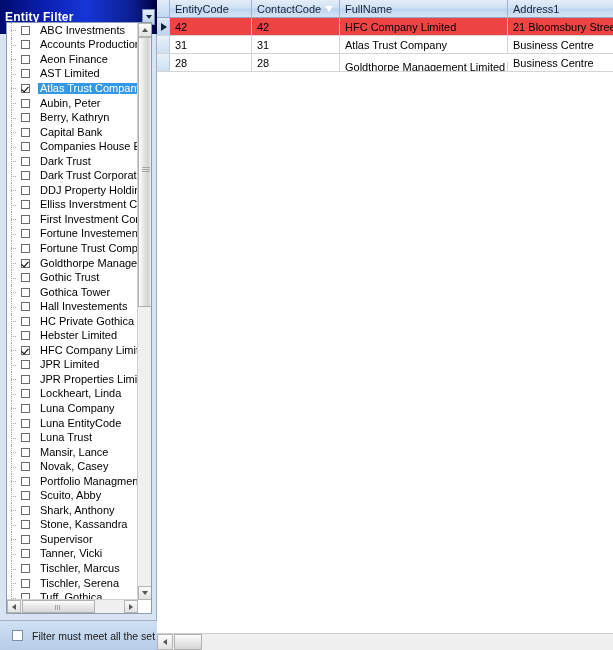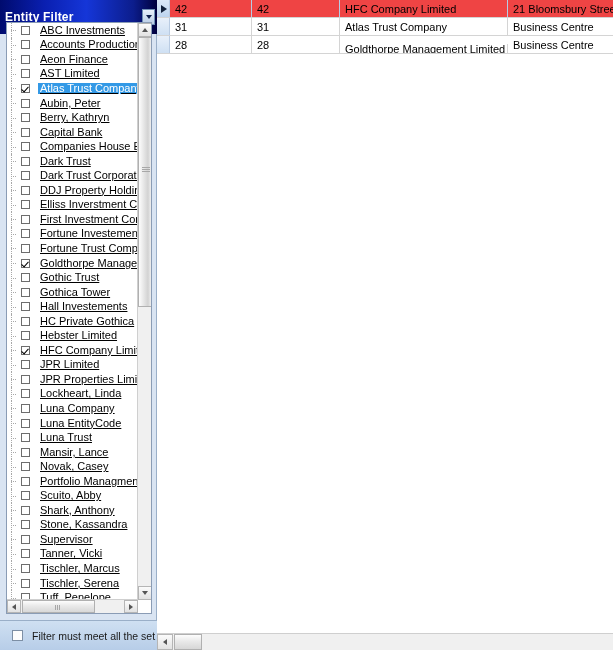--- a/index.html
+++ b/index.html
@@ -37,21 +37,21 @@
 
   .list-outer{
     position:absolute;left:6px;top:22px;width:146px;height:592px;
     background:#fff;border:1px solid #8a9cb5;box-sizing:border-box;overflow:hidden;
   }
   .list-inner{
     position:absolute;left:0;top:0;width:131px;height:577px;overflow:hidden;
   }
   .row{
     position:relative;height:14.55px;display:flex;align-items:center;
-    white-space:nowrap;box-sizing:border-box;text-decoration:underline;
+    white-space:nowrap;box-sizing:border-box;
   }
   .treeline{
     width:14px;height:100%;position:relative;flex:none;
   }
   .treeline:before{
     content:"";position:absolute;left:4px;top:0;bottom:0;
     border-left:1px dotted #a8a8a8;
   }
   .treeline:after{
     content:"";position:absolute;left:4px;top:50%;width:5px;
@@ -393,21 +393,21 @@
             <span class="rlabel">Tischler, Marcus</span>
           </div>
           <div class="row">
             <span class="treeline"></span>
             <span class="cbox"></span>
             <span class="rlabel">Tischler, Serena</span>
           </div>
           <div class="row">
             <span class="treeline"></span>
             <span class="cbox"></span>
-            <span class="rlabel">Tuff, Penelope</span>
+            <span class="rlabel">Tuff, Gothica</span>
           </div>
         </div>
 
       <div class="vscroll">
         <div class="vs-btn">
           <span class="vs-up"></span>
         </div>
         <div class="vs-thumb">
           <span class="vs-grip">
               <i></i>
@@ -437,20 +437,36 @@
       </div>
     </div>
 
     <div class="footer-bar">
       <span class="footer-cb"></span>
       <span class="footer-lbl">Filter must meet all the set criteria</span>
     </div>
   </div>
 
   <div class="grid">
+    <div class="grid-head" id="grid-head">
+      <div class="rowhdr"></div>
+    <div class="hcell" style="width: 82px; flex: 0 0 auto;">
+          <span>EntityCode</span>
+        </div>
+        <div class="hcell" style="width: 88px; flex: 0 0 auto;">
+          <span>ContactCode</span>
+          <span class="filter-tri"></span>
+        </div>
+        <div class="hcell" style="width: 168px; flex: 0 0 auto;">
+          <span>FullName</span>
+        </div>
+        <div class="hcell" style="width: 146px; flex: 0 0 auto;">
+          <span>Address1</span>
+        </div>
+      </div>
     <div id="grid-body">
         <div class="grow current">
           <div class="sel">
             <span class="cur-arrow"></span>
           </div>
           <div class="gcell" style="width:82px;flex:none;">42</div>
           <div class="gcell" style="width:88px;flex:none;">42</div>
           <div class="gcell" style="width:168px;flex:none;">HFC Company Limited</div>
           <div class="gcell" style="width:146px;flex:none;">21 Bloomsbury Street</div>
         </div>

